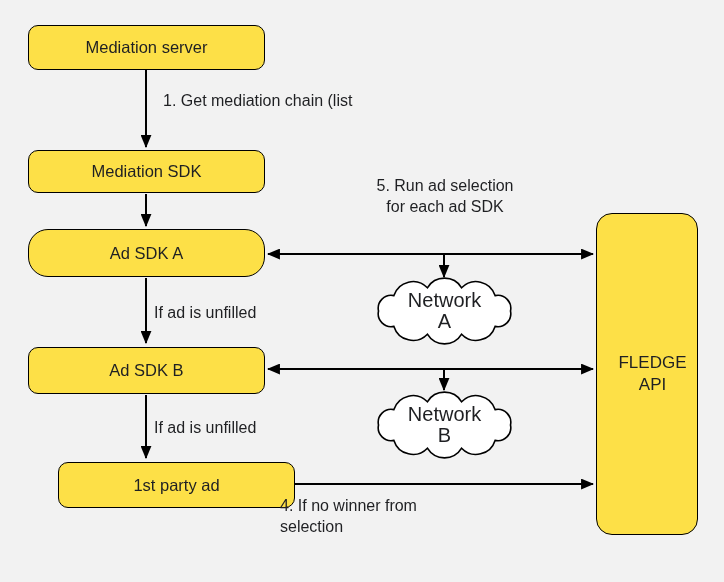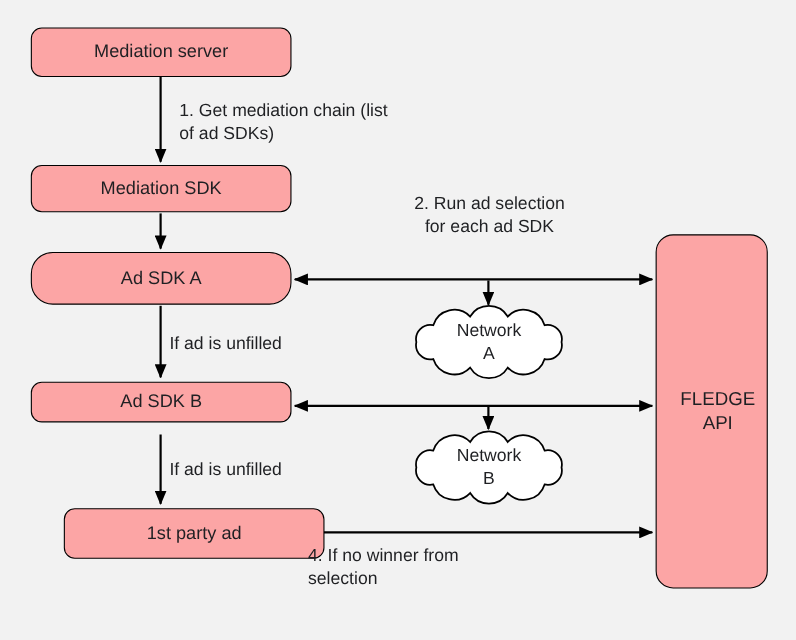--- a/index.html
+++ b/index.html
@@ -28,21 +28,21 @@
   .arrow-layer .arrowhead-fill {
     fill: #000;
   }
   .cloud-shape {
     fill: #ffffff;
     stroke: #000;
     stroke-width: 1.6;
   }
   .node {
     position: absolute;
-    background: #fca5a5;
+    background: #fde047;
     border: 1.6px solid #000;
     border-radius: 10px;
     display: flex;
     align-items: center;
     justify-content: center;
     text-align: center;
     font-size: 16.5px;
     box-sizing: border-box;
   }
   .node.fledge {
@@ -61,21 +61,21 @@
   .annotation.centered {
     text-align: center;
   }
   .cloud-label {
     position: absolute;
     display: flex;
     flex-direction: column;
     align-items: center;
     justify-content: center;
     text-align: center;
-    font-size: 16px;
+    font-size: 20px;
     line-height: 21px;
   }
 </style>
 </head>
 <body>
 
 <div class="canvas">
 
   <svg class="arrow-layer" width="724" height="582" viewBox="0 0 724 582">
     <defs>
@@ -130,21 +130,21 @@
   </div>
 
   <div class="node" style="left:28px; top:150px; width:237px; height:43px;">
     <span>Mediation SDK</span>
   </div>
 
   <div class="node" style="left:28px; top:229px; width:237px; height:48px;border-radius:20px;">
     <span>Ad SDK A</span>
   </div>
 
-  <div class="node" style="left:28px; top:347px; width:237px; height:37px;">
+  <div class="node" style="left:28px; top:347px; width:237px; height:47px;">
     <span>Ad SDK B</span>
   </div>
 
   <div class="node" style="left:28px; top:462px; width:237px; height:46px;margin-left:30px;">
     <span>1st party ad</span>
   </div>
 
   <div class="node fledge" style="left:596px; top:213px; width:102px; height:322px;">
     <span>FLEDGE</span>
     <span>API</span>
@@ -155,25 +155,24 @@
     <span>A</span>
   </div>
 
   <div class="cloud-label" style="left:372px; top:394px; width:145px; height:62px;">
     <span>Network</span>
     <span>B</span>
   </div>
 
   <div class="annotation" style="left:163px; top:90px;">
     <div>1. Get mediation chain (list</div>
-    <div>of ad SDKs)</div>
   </div>
 
   <div class="annotation centered" style="left:340px; top:175px; width:210px;">
-    <div>2. Run ad selection</div>
+    <div>5. Run ad selection</div>
     <div>for each ad SDK</div>
   </div>
 
   <div class="annotation" style="left:154px; top:302px;">If ad is unfilled</div>
 
   <div class="annotation" style="left:154px; top:417px;">If ad is unfilled</div>
 
   <div class="annotation" style="left:280px; top:495px;">
     <div>4. If no winner from</div>
     <div>selection</div>

